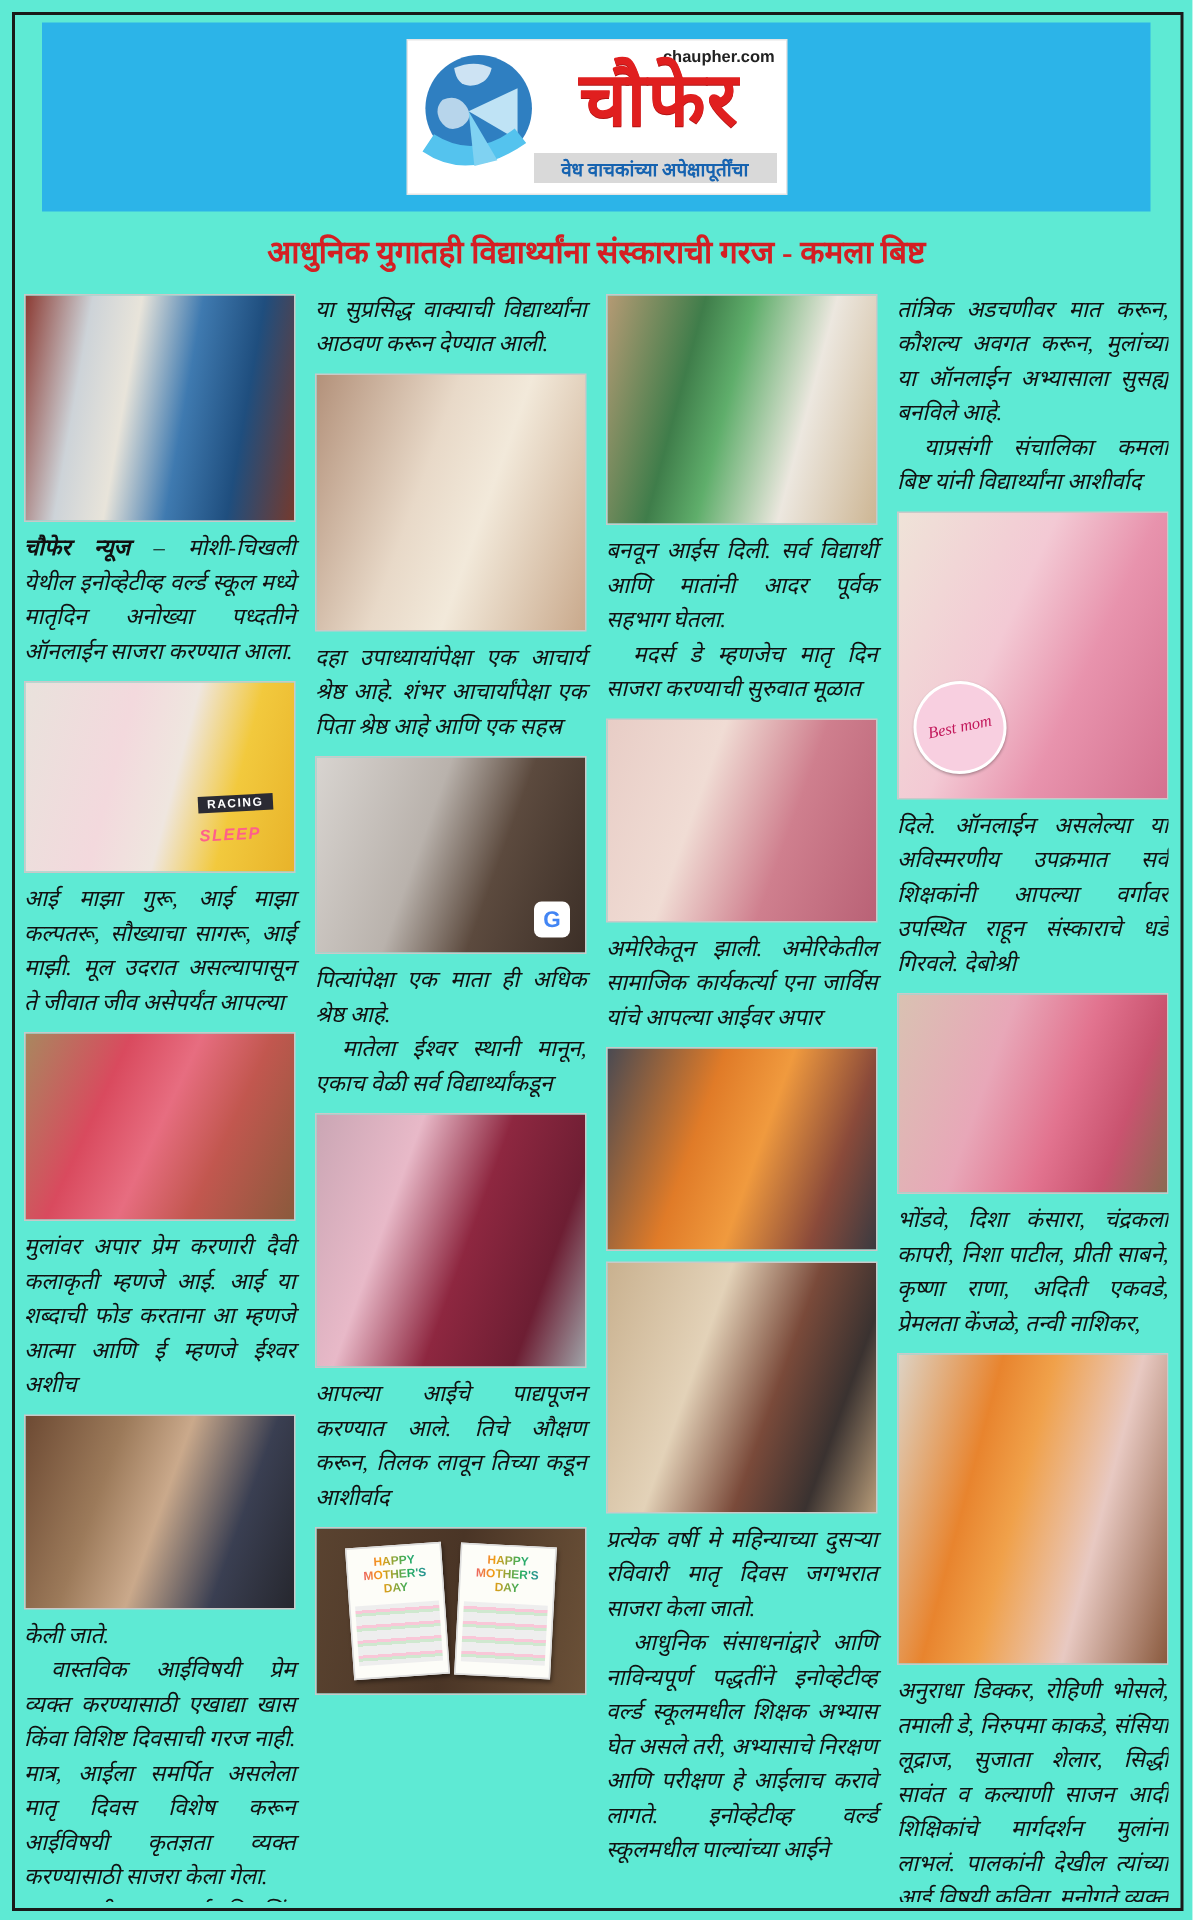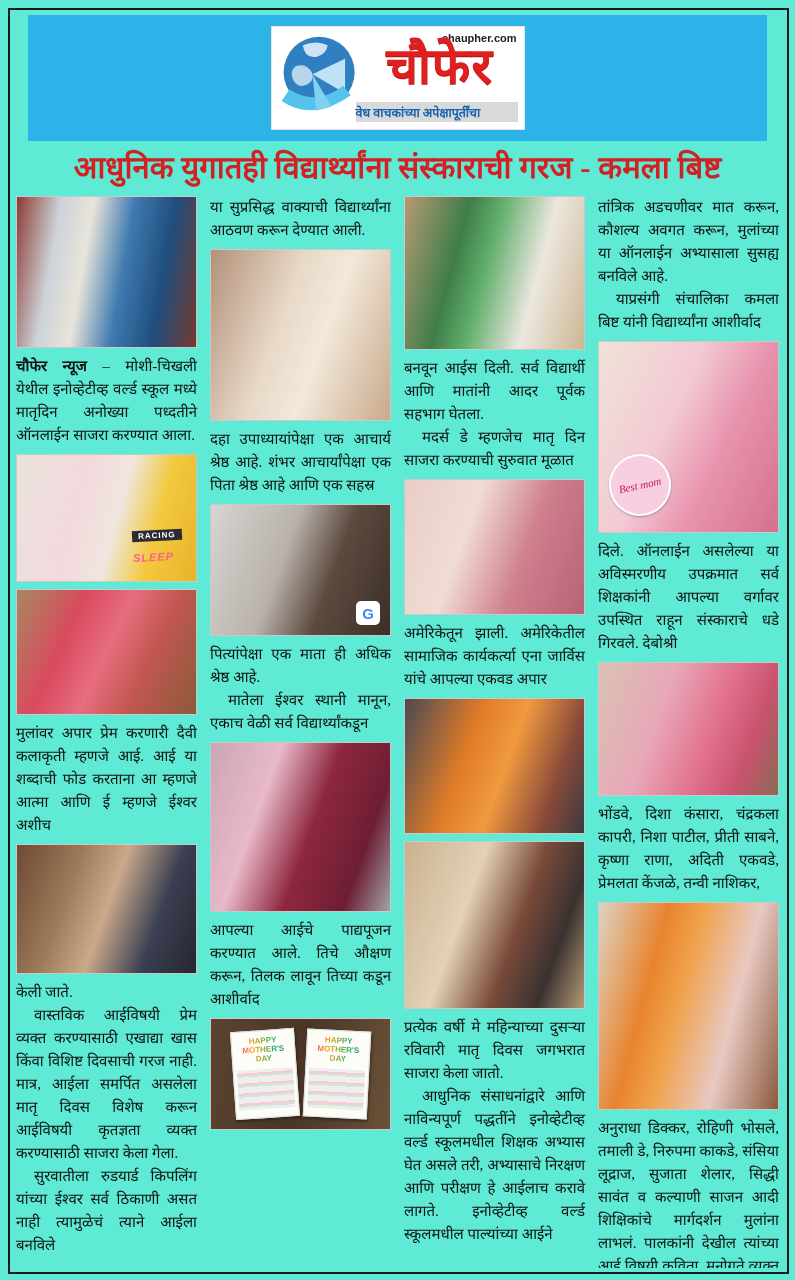--- a/index.html
+++ b/index.html
@@ -10,33 +10,33 @@
   
   .masthead{position:absolute;left:28px;top:15px;width:739px;height:126px;background:#2cb4e8;
             display:flex;align-items:center;justify-content:center;}
   .logo-box{position:relative;width:252px;height:102px;background:#fff;box-shadow:0 0 0 1px #e5e5e5;}
   .globe{position:absolute;left:2px;top:2px;width:96px;height:98px;}
   .domain{position:absolute;right:7px;top:5px;font-family:"Liberation Sans",sans-serif;
           font-size:11px;font-weight:bold;color:#222;}
   .brand{position:absolute;left:88px;top:12px;width:160px;text-align:center;font-size:50px;line-height:54px;
          font-weight:bold;color:#e01f1f;text-shadow:0 1px 0 #b01414;letter-spacing:1px;}
   .tagline-strip{position:absolute;left:84px;bottom:7px;width:162px;height:20px;background:#d9d9d9;
-                 display:flex;align-items:center;margin-top:16px;}
+                 display:flex;align-items:center;justify-content:center;margin-top:16px;}
   .tagline-strip span{font-size:12.5px;font-weight:bold;color:#1663b0;white-space:nowrap;}
 
   
   .headline{position:absolute;left:0;top:146px;width:795px;text-align:center;
-            font-size:31px;line-height:44px;font-weight:bold;color:#d41f23;}
+            font-size:21px;line-height:44px;font-weight:bold;color:#d41f23;}
 
   
   .columns{position:absolute;left:16px;top:196px;width:763px;height:1072px;
            display:flex;gap:13px;overflow:hidden;}
   .col{width:181px;display:flex;flex-direction:column;}
   .block{margin-bottom:7px;flex:0 0 auto;}
-  .para{font-size:15px;line-height:23px;text-align:justify;}
+  .para{font-size:15px;line-height:23px;text-align:justify;font-style:italic;}
   .para p{margin:0;}
   .para p.ind{text-indent:18px;}
   .lead{font-weight:bold;}
 
   .photo{position:relative;width:181px;overflow:hidden;border:1px solid #c9c9c9;box-sizing:border-box;}
 
   
   .p-c1-1{height:152px;background:linear-gradient(100deg,#8c3b33 0%,#cdd3d8 22%,#e8e4da 38%,#3f7ab0 58%,#1f4e7e 78%,#743a2e 100%);}
   .p-c1-2{height:128px;background:linear-gradient(105deg,#e9e2dc 0%,#f3d9dd 35%,#efe6df 55%,#f2c93d 75%,#e8b32a 100%);}
   .p-c1-3{height:126px;background:linear-gradient(115deg,#a8885f 0%,#d94a5e 30%,#e76d80 50%,#c2574f 70%,#8a5a3c 100%);}
@@ -111,20 +111,23 @@
 
     <div class="col">
       <div class="photo p-c1-1 block"></div>
       <div class="para block">
         <p><span class="lead">चौफेर न्यूज</span><span> – मोशी-चिखली येथील इनोव्हेटीव्ह वर्ल्ड स्कूल मध्ये मातृदिन अनोख्या पध्दतीने ऑनलाईन साजरा करण्यात आला.</span></p>
       </div>
       <div class="photo p-c1-2 block">
         <span class="shirt-print">RACING</span>
         <span class="shirt-print2">SLEEP</span>
       </div>
+      <div class="para block">
+        <p>आई माझा गुरू, आई माझा कल्पतरू, सौख्याचा सागरू, आई माझी. मूल उदरात असल्यापासून ते जीवात जीव असेपर्यंत आपल्या</p>
+      </div>
       <div class="photo p-c1-3 block"></div>
       <div class="para block">
         <p>मुलांवर अपार प्रेम करणारी दैवी कलाकृती म्हणजे आई. आई या शब्दाची फोड करताना आ म्हणजे आत्मा आणि ई म्हणजे ईश्वर अशीच</p>
       </div>
       <div class="photo p-c1-4 block"></div>
       <div class="para block">
         <p>केली जाते.</p>
         <p class="ind">वास्तविक आईविषयी प्रेम व्यक्त करण्यासाठी एखाद्या खास किंवा विशिष्ट दिवसाची गरज नाही. मात्र, आईला समर्पित असलेला मातृ दिवस विशेष करून आईविषयी कृतज्ञता व्यक्त करण्यासाठी साजरा केला गेला.</p>
         <p class="ind">सुरवातीला रुडयार्ड किपलिंग यांच्या ईश्वर सर्व ठिकाणी असत नाही त्यामुळेचं त्याने आईला बनविले</p>
       </div>
@@ -165,21 +168,21 @@
     </div>
 
     <div class="col">
       <div class="photo p-c3-1 block"></div>
       <div class="para block">
         <p>बनवून आईस दिली. सर्व विद्यार्थी आणि मातांनी आदर पूर्वक सहभाग घेतला.</p>
         <p class="ind">मदर्स डे म्हणजेच मातृ दिन साजरा करण्याची सुरुवात मूळात</p>
       </div>
       <div class="photo p-c3-2 block"></div>
       <div class="para block">
-        <p>अमेरिकेतून झाली. अमेरिकेतील सामाजिक कार्यकर्त्या एना जार्विस यांचे आपल्या एकवड अपार</p>
+        <p>अमेरिकेतून झाली. अमेरिकेतील सामाजिक कार्यकर्त्या एना जार्विस यांचे आपल्या आईवर अपार</p>
       </div>
       <div class="photo p-c3-3 block"></div>
       <div class="photo p-c3-4 block"></div>
       <div class="para block">
         <p>प्रत्येक वर्षी मे महिन्याच्या दुसऱ्या रविवारी मातृ दिवस जगभरात साजरा केला जातो.</p>
         <p class="ind">आधुनिक संसाधनांद्वारे आणि नाविन्यपूर्ण पद्धतींने इनोव्हेटीव्ह वर्ल्ड स्कूलमधील शिक्षक अभ्यास घेत असले तरी, अभ्यासाचे निरक्षण आणि परीक्षण हे आईलाच करावे लागते. इनोव्हेटीव्ह वर्ल्ड स्कूलमधील पाल्यांच्या आईने</p>
       </div>
     </div>
 
     <div class="col">

